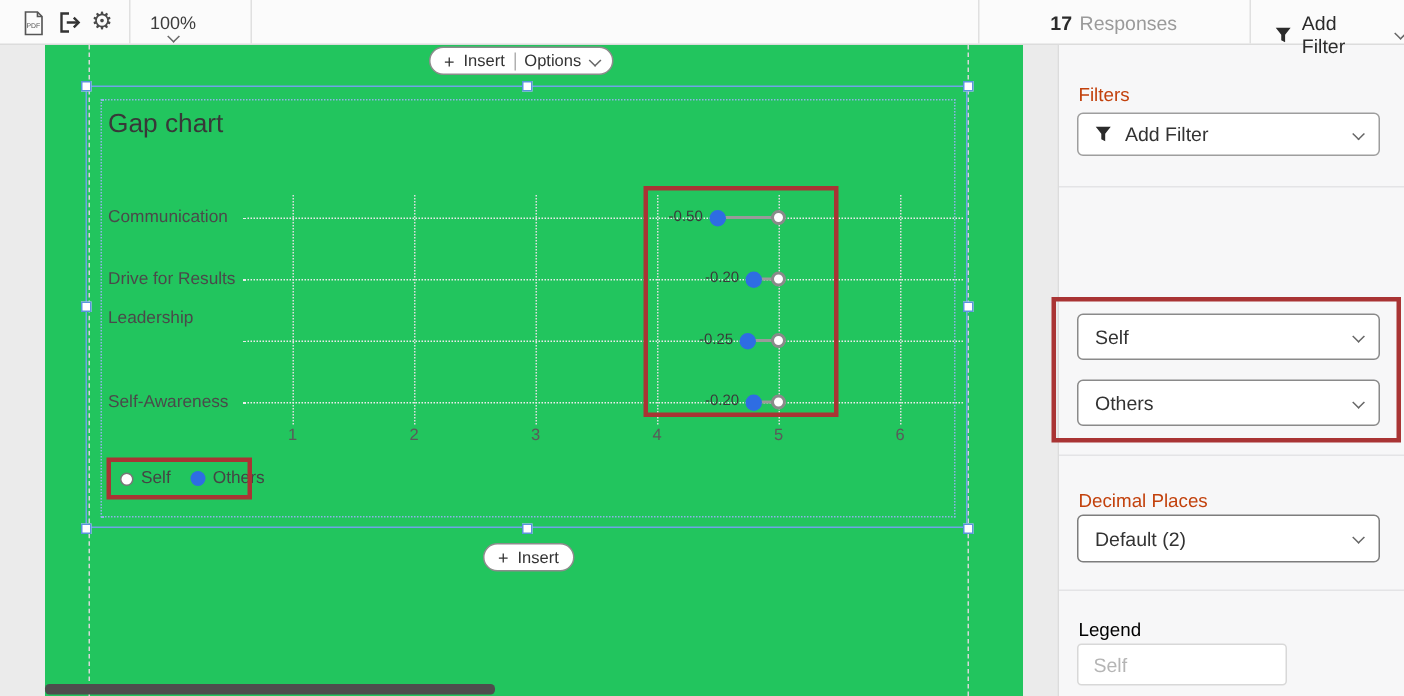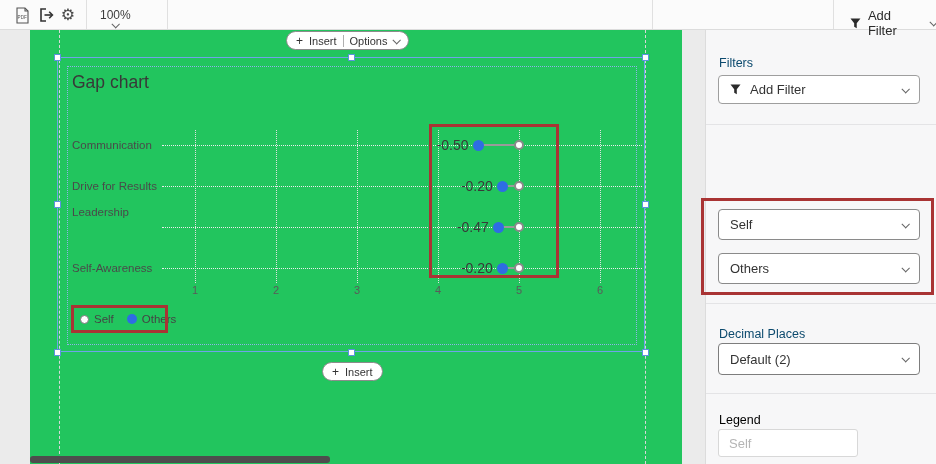--- a/index.html
+++ b/index.html
@@ -35,21 +35,21 @@
 
   .vgrid { position:absolute; width:0; border-left:1px dotted #e0e0e0; top:100px; height:153px; }
   .hgrid { position:absolute; height:0; border-top:1px dotted #ececec; }
   .tick-label { position:absolute; top:253px; width:24px; text-align:center;
     font-size:11px; color:#5a5a5a; line-height:14px; }
   .cat-label { position:absolute; left:42px; font-size:11.5px; color:#4a4a4a; line-height:16px; }
   .db-line { position:absolute; height:2px; background:#9a9a9a; }
   .dot-open { position:absolute; width:10px; height:10px; border-radius:50%;
     background:#fff; border:2px solid #8a8a8a; }
   .dot-fill { position:absolute; width:11px; height:11px; border-radius:50%; }
-  .gap-label { position:absolute; width:52px; text-align:right; font-size:14px;
+  .gap-label { position:absolute; width:52px; text-align:right; font-size:10px;
     color:#393939; line-height:16px; }
 
   #legend { position:absolute; left:50px; top:281px; height:16px; display:flex;
     align-items:center; gap:13px; font-size:11.5px; color:#444; }
   .leg-item { display:flex; align-items:center; gap:5px; }
   .leg-open { width:9px; height:9px; border-radius:50%; background:#fff; border:1.5px solid #777; }
   .leg-fill { width:10px; height:10px; border-radius:50%; }
 
   
   .pill { position:absolute; height:19px; background:#fff; border:1px solid #8c8c8c;
@@ -61,21 +61,21 @@
   
   .annot { position:absolute; border:3px solid #a93434; z-index:50; pointer-events:none; }
 
   
   #hscroll { position:absolute; left:30px; top:456px; width:300px; height:7px;
     background:#4d4d4d; border-radius:3px; z-index:55; }
 
   
   #sidebar { position:absolute; left:705px; top:30px; width:231px; height:434px;
     background:#f7f7f8; border-left:1px solid #dcdcdc; }
-  .sb-heading { position:absolute; left:13px; font-size:12.5px; color:#0c4a6e; }
+  .sb-heading { position:absolute; left:13px; font-size:12.5px; color:#c2410c; }
   .sb-box { position:absolute; left:12px; width:202px; background:#fff;
     border:1px solid #8a8a8a; border-radius:4px; display:flex; align-items:center;
     padding:0 11px; font-size:13px; color:#333; cursor:pointer; }
   .sb-box .chev { margin-left:auto; }
   .sb-div { position:absolute; left:0; width:231px; height:0; border-top:1px solid #e4e4e6; }
   .cb-row { position:absolute; left:12px; top:130px; width:212px; font-size:12.5px;
     color:#8a8a8a; line-height:17px; }
   .cb-square { display:inline-block; width:13px; height:13px; border:1px solid #9b9b9b;
     border-radius:2px; background:#fff; vertical-align:-2px; margin-right:8px; cursor:pointer; }
   .sb-input { position:absolute; left:12px; top:399px; width:140px; height:28px;
@@ -108,20 +108,24 @@
       <span class="gear-glyph">⚙</span>
     </div>
     <div class="tb-divider" style="left:86px"></div>
     <div class="abs" style="left:100px; top:8px; display:flex; align-items:center; gap:0; cursor:pointer;flex-direction:column;">
       <span class="tb-text">100%</span>
       <span class="chev"></span>
     </div>
     <div class="tb-divider" style="left:167px"></div>
 
     <div class="tb-divider" style="left:652px"></div>
+    <div class="abs" style="left:652px; top:0; width:181px; height:30px; display:flex; align-items:center; justify-content:center; gap:5px;">
+      <span style="font-size:13px; font-weight:700; color:#2b2b2b;">17</span>
+      <span style="font-size:13px; color:#9a9a9a;">Responses</span>
+    </div>
     <div class="tb-divider" style="left:833px"></div>
     <div class="abs" style="left:850px; top:8px; display:flex; align-items:center; gap:7px; cursor:pointer;">
       <svg width="11" height="11" viewBox="0 0 11 11">
         <path d="M0.5 0.5 H10.5 L6.8 5.2 V10.2 L4.2 8.8 V5.2 Z" fill="#2b2b2b"></path>
       </svg>
       <span style="font-size:13px; color:#2b2b2b;">Add Filter</span>
       <span class="chev"></span>
     </div>
   </div>
 
@@ -166,21 +170,21 @@
         <div class="cat-label" style="top:148px;">Drive for Results</div>
         <div class="db-line" style="left:472.8px; top:155px; width:16.19999999999999px;"></div>
         <div class="dot-fill" style="left:467.3px; top:150.5px; background:#2E6DE3;"></div>
         <div class="dot-open" style="left:484px; top:151px;"></div>
         <div class="gap-label" style="left:410.8px; top:148px;">-0.20</div>
         <div class="hgrid" style="left:132px; top:197px; width:480px;"></div>
         <div class="cat-label" style="top:174px;">Leadership</div>
         <div class="db-line" style="left:468.75px; top:196px; width:20.25px;"></div>
         <div class="dot-fill" style="left:463.25px; top:191.5px; background:#2E6DE3;"></div>
         <div class="dot-open" style="left:484px; top:192px;"></div>
-        <div class="gap-label" style="left:406.75px; top:189px;">-0.47</div>
+        <div class="gap-label" style="left:406.75px; top:189px;">-0.25</div>
         <div class="hgrid" style="left:132px; top:238px; width:480px;"></div>
         <div class="cat-label" style="top:230px;">Self-Awareness</div>
         <div class="db-line" style="left:472.8px; top:237px; width:16.19999999999999px;"></div>
         <div class="dot-fill" style="left:467.3px; top:232.5px; background:#2E6DE3;"></div>
         <div class="dot-open" style="left:484px; top:233px;"></div>
         <div class="gap-label" style="left:410.8px; top:230px;">-0.20</div>
       </div>
 
     <div id="legend">
       <span class="leg-item">

